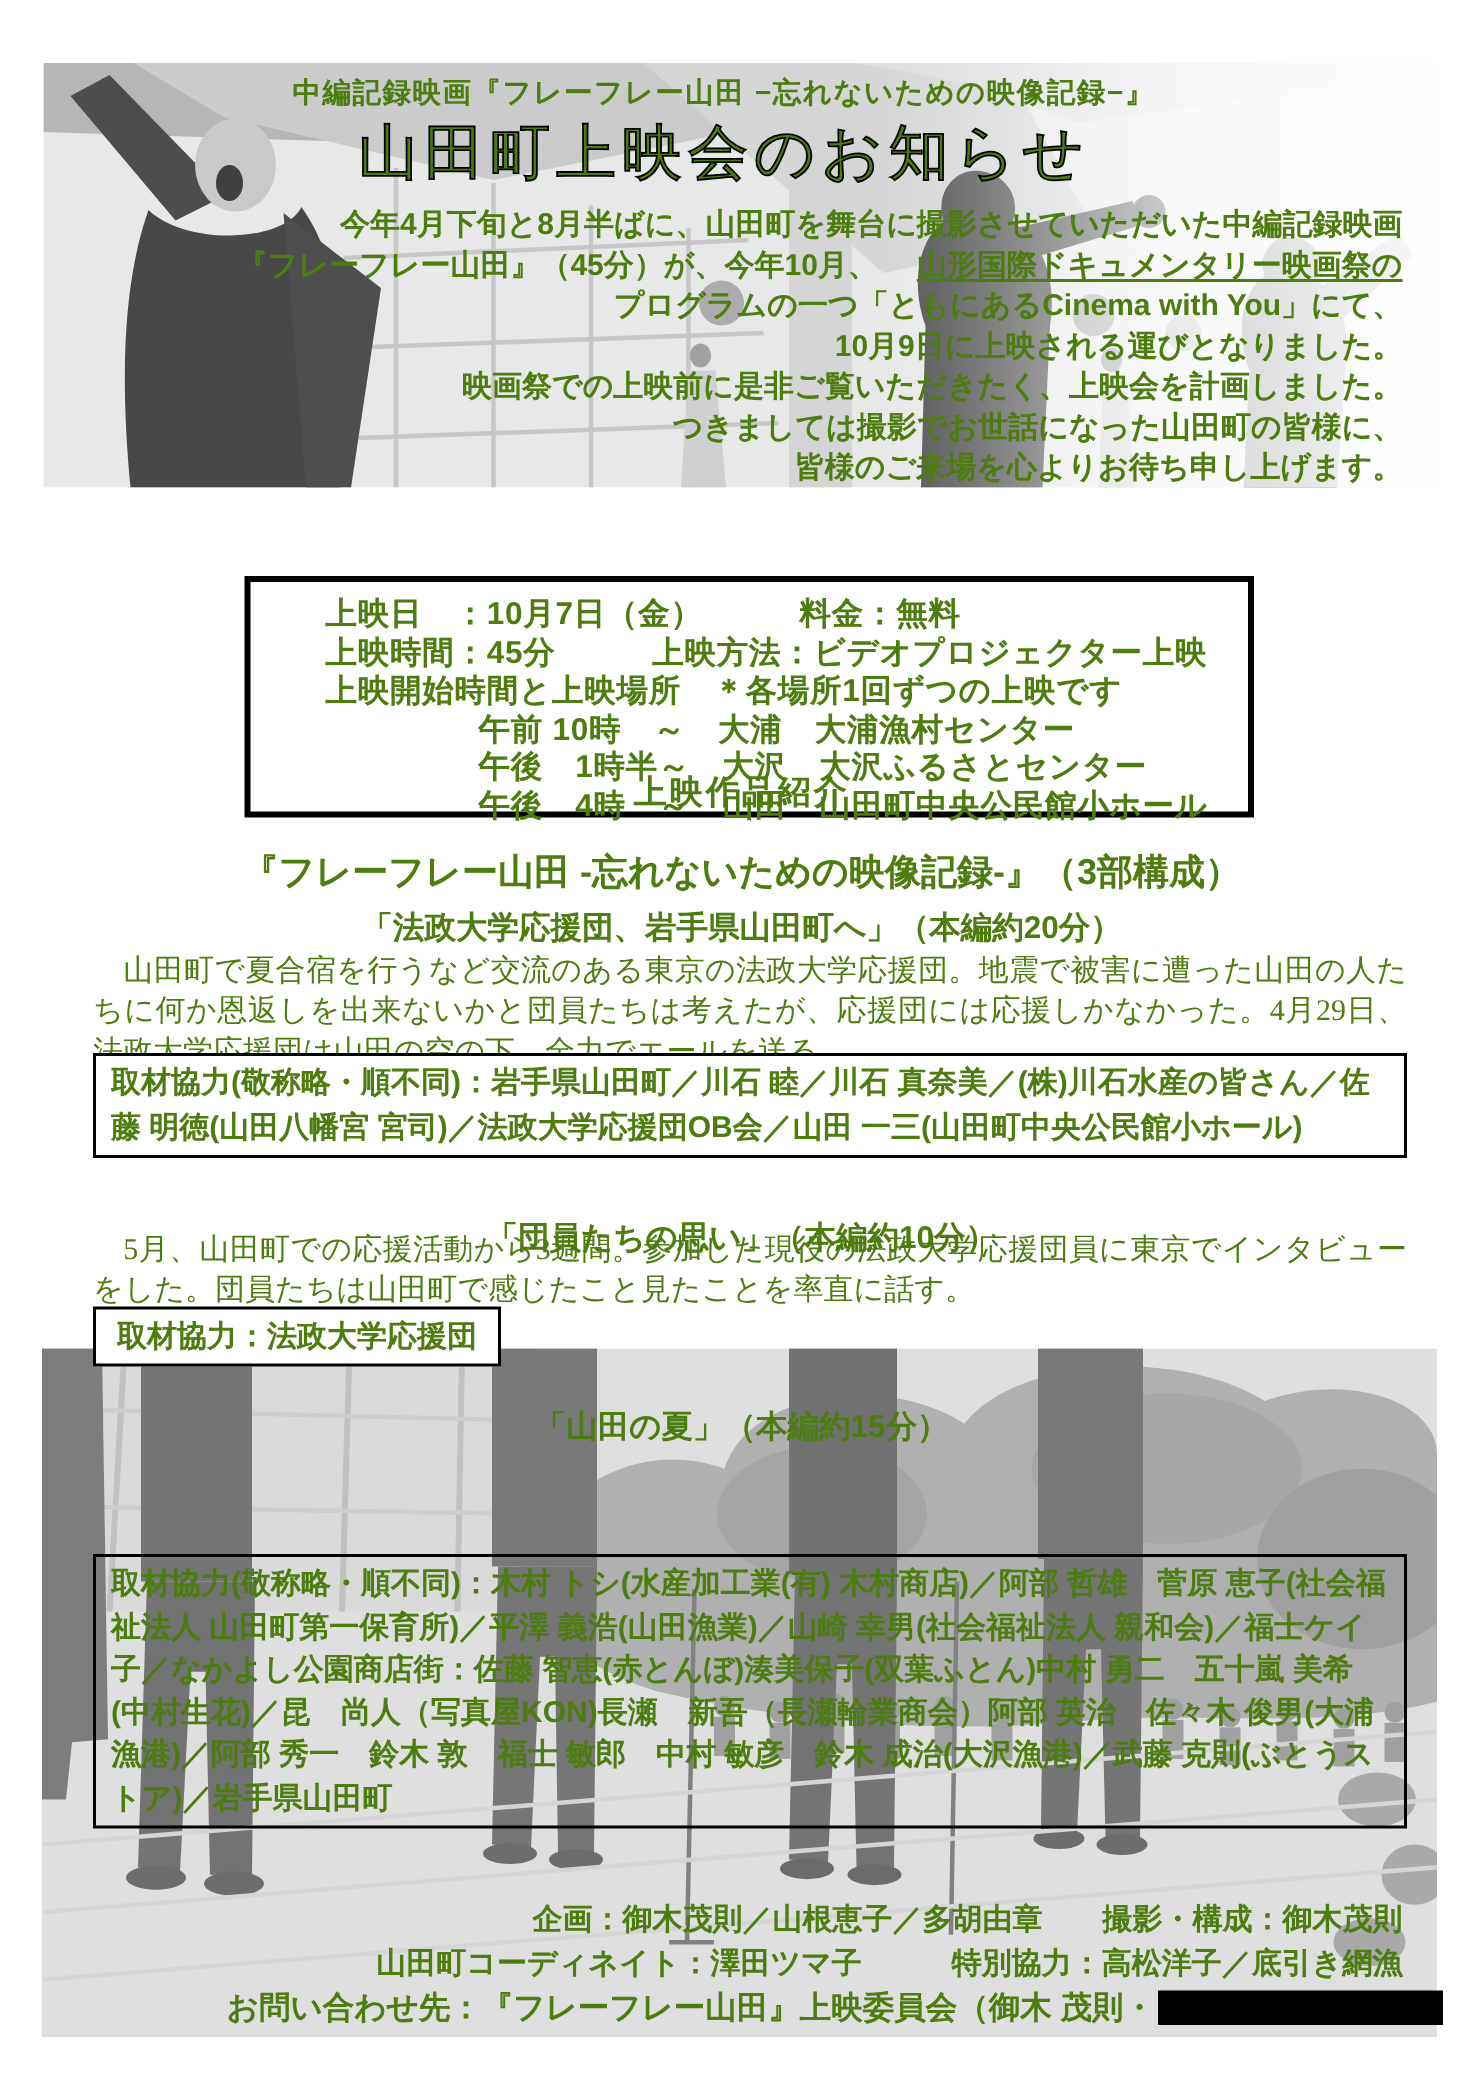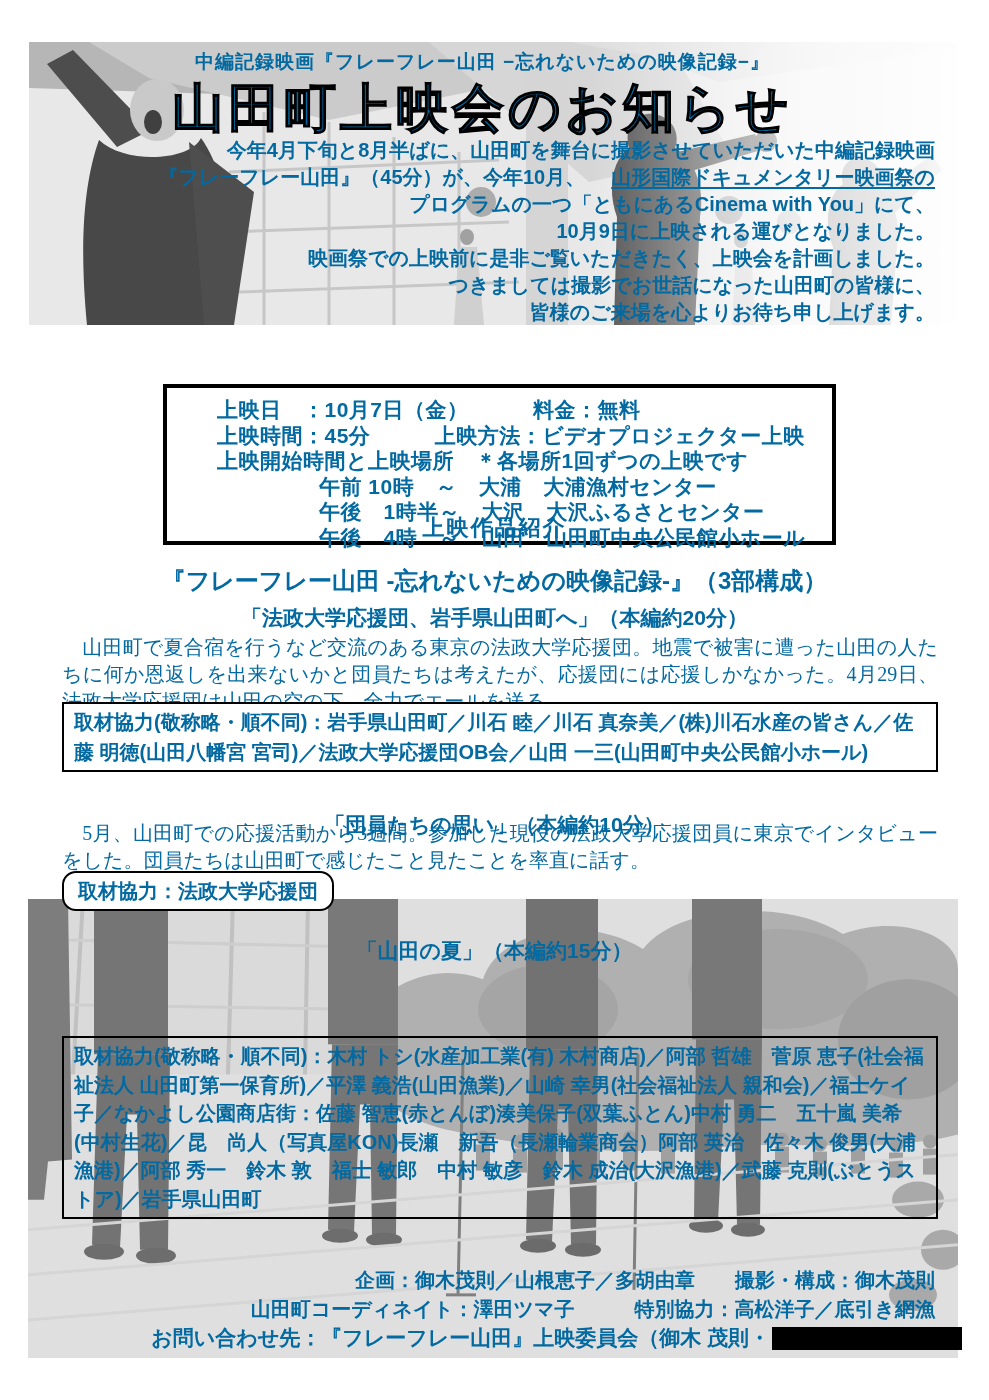--- a/index.html
+++ b/index.html
@@ -1,25 +1,25 @@
 <!DOCTYPE html>
 <html><head>
 <meta charset="utf-8">
 <style>
   html,body{margin:0;padding:0;background:#ffffff;}
   .page{position:relative;width:989px;height:1400px;background:#ffffff;overflow:hidden;
-        font-family:"Liberation Sans",sans-serif;color:#0369a1;}
+        font-family:"Liberation Sans",sans-serif;color:#4d7c0f;}
   .photo{position:absolute;}
   .top-photo{left:29px;top:42px;width:929px;height:283px;}
   .bottom-photo{left:28px;top:899px;width:930px;height:459px;}
 
   .header-note{position:absolute;top:49px;left:30px;width:905px;text-align:center;
                font-size:19px;font-weight:600;letter-spacing:1px;}
   .main-title{position:absolute;top:74px;left:30px;width:905px;margin:0;text-align:center;
-              font-size:52px;font-weight:700;letter-spacing:4px;-webkit-text-stroke:1.2px #000;}
+              font-size:40px;font-weight:400;letter-spacing:4px;-webkit-text-stroke:1.2px #000;}
   .intro{position:absolute;top:137px;left:30px;width:905px;text-align:right;
          font-size:20px;line-height:27px;font-weight:600;}
   .u{text-decoration:underline;text-underline-offset:3px;margin-left:26px;}
 
   .info-box{position:absolute;left:163px;top:336px;width:673px;height:161px;box-sizing:border-box;
             border:4px solid #000;background:#fff;padding:9px 0 0 50px;
             font-size:21px;font-weight:bold;line-height:25.5px;letter-spacing:.5px;margin-top:48px;}
   .sched{margin-left:102px;}
 
   .center-head{position:absolute;left:0;width:989px;text-align:center;}
@@ -32,21 +32,21 @@
 
   .body-text{position:absolute;left:62px;width:876px;font-family:"Liberation Serif","DejaVu Serif",serif;
              font-size:20px;line-height:27px;text-align:justify;}
   .p1-body{top:634px;}
   .p2-body{top:820px;}
   .p3-body{top:973px;}
 
   .credit-box{position:absolute;box-sizing:border-box;border:2px solid #000;
               font-size:20px;font-weight:600;line-height:30px;}
   .p1-box{left:62px;top:702px;width:876px;padding:3px 10px;background:#fff;}
-  .p2-box{left:62px;top:871px;padding:3px 14px;background:#fff;border-radius:14px;}
+  .p2-box{left:62px;top:871px;padding:3px 14px;background:#fff;}
   .p3-box{left:62px;top:1036px;width:876px;padding:4px 10px;line-height:28.5px;background:transparent;}
 
   .credits{position:absolute;top:1266px;left:0;width:935px;text-align:right;
            font-size:20px;font-weight:600;line-height:29px;}
   .contact{position:absolute;top:1324px;right:27px;display:flex;align-items:center;
            font-size:21px;font-weight:800;white-space:nowrap;}
   .redaction{display:inline-block;width:190px;height:23px;background:#000;margin-left:2px;}
 </style>
 </head>
 <body>

